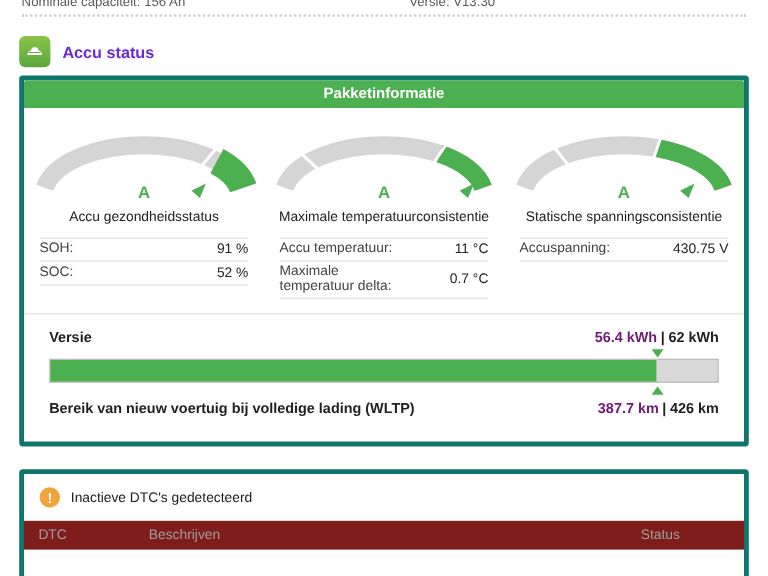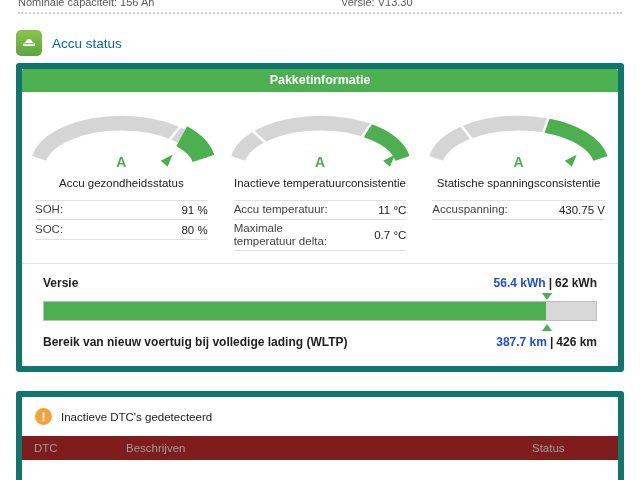--- a/index.html
+++ b/index.html
@@ -12,25 +12,25 @@
   .meta { position:absolute; font-size:11px; color:#5a5a5a; white-space:nowrap; }
   .meta.cap { left:18px; }
   .meta.ver { left:341px; }
   .dotted-divider { position:absolute; top:12px; left:18px; right:18px; border-top:2px dotted #cfcfcf; }
 
   
   .section-header { position:absolute; top:30px; left:16px; display:flex; align-items:center; gap:10px; }
   .app-icon { width:26px; height:26px; border-radius:5px;
               background:linear-gradient(180deg,#8bc34a,#5aa73e);
               display:flex; align-items:center; justify-content:center; }
-  .section-title { font-size:13.5px; font-weight:normal; color:#0369a1; }
+  .section-title { font-size:13.5px; font-weight:bold; color:#6d28d9; }
 
   
   .card { position:absolute; left:16px; right:16px; background:#fff;
-          border:6px solid #0f766e; border-radius:3px; }
+          border:4px solid #0f766e; border-radius:3px; }
   .card1 { top:63px; height:309px; }
   .card2 { top:391px; height:120px; }
   .card-header { height:23px; line-height:23px; text-align:center; background:#4caf50;
                  color:#fff; font-size:12.5px; font-weight:bold;
                  border-radius:2px 2px 0 0; }
 
   
   .gauges { display:flex; }
   .gauge { position:relative; width:33.333%; height:108px; }
   .gauge-svg { display:flex; justify-content:center; margin-top:6px; }
@@ -48,21 +48,21 @@
   .tlabel { font-size:11.5px; color:#424242; line-height:1.15; }
   .tvalue { font-size:11.5px; color:#212121; white-space:nowrap; }
 
   .hr { border-top:1px solid #e0e0e0; margin-top:12px; }
 
   
   .energy { padding:0 21px; }
   .erow { display:flex; justify-content:space-between; align-items:center; margin-top:12px; }
   .erow .elabel { font-size:12px; font-weight:bold; color:#212121; }
   .vals { font-size:12px; font-weight:bold; color:#212121; white-space:nowrap; }
-  .vals .green { color:#1d4ed8; }
+  .vals .green { color:#701a75; }
   .vals .sep { color:#212121; padding:0 3px; }
   .marker-row { position:relative; height:9px; margin-top:2px; }
   .tri { position:absolute; transform:translateX(-50%); width:0; height:0;
          border-left:5px solid transparent; border-right:5px solid transparent; }
   .tri-down { border-top:7px solid #4caf50; top:1px; }
   .tri-up { border-bottom:7px solid #4caf50; top:1px; }
   .bar { position:relative; height:20px; background:#d8d8d8; border:1px solid #bdbdbd; }
   .bar-fill { position:absolute; left:0; top:0; bottom:0; background:#4caf50; }
   .erow2 { margin-top:3px; }
 
@@ -117,21 +117,21 @@
         <div class="gauge-svg">
             <svg viewBox="0 0 200 76" width="200" height="76" aria-hidden="true">
               <path d="M 17.3 60.5 A 84 43 0 0 1 182.7 60.5" fill="none" stroke="#d5d5d5" stroke-width="15"></path>
               <path d="M 146.5 32.2 A 84 43 0 0 1 182.7 60.5" fill="none" stroke="#4caf50" stroke-width="15"></path>
               <line x1="45.0" y1="44.9" x2="31.8" y2="32.7" stroke="#fff" stroke-width="2.5"></line>
               <line x1="141.5" y1="39.7" x2="151.5" y2="24.7" stroke="#fff" stroke-width="2.5"></line>
               <polygon points="175.1,57 163.1,63 170.1,69" fill="#4caf50"></polygon>
             </svg>
           </div>
         <div class="grade">A</div>
-        <div class="gauge-label">Inactieve temperatuurconsistentie</div>
+        <div class="gauge-label">Maximale temperatuurconsistentie</div>
       </div>
       <div class="gauge">
         <div class="gauge-svg">
             <svg viewBox="0 0 200 76" width="200" height="76" aria-hidden="true">
               <path d="M 17.3 60.5 A 84 43 0 0 1 182.7 60.5" fill="none" stroke="#d5d5d5" stroke-width="15"></path>
               <path d="M 127.6 27.4 A 84 43 0 0 1 182.7 60.5" fill="none" stroke="#4caf50" stroke-width="15"></path>
               <line x1="53.4" y1="41.4" x2="42.2" y2="27.2" stroke="#fff" stroke-width="2.5"></line>
               <line x1="124.7" y1="35.9" x2="130.6" y2="18.9" stroke="#fff" stroke-width="2.5"></line>
               <polygon points="158.8,57 146.8,63 153.8,69" fill="#4caf50"></polygon>
             </svg>
@@ -142,21 +142,21 @@
     </div>
 
     <div class="tables">
       <div class="mini-table">
         <div class="trow">
           <span class="tlabel">SOH:</span>
           <span class="tvalue">91 %</span>
         </div>
         <div class="trow">
           <span class="tlabel">SOC:</span>
-          <span class="tvalue">80 %</span>
+          <span class="tvalue">52 %</span>
         </div>
       </div>
       <div class="mini-table">
         <div class="trow">
           <span class="tlabel">Accu temperatuur:</span>
           <span class="tvalue">11 °C</span>
         </div>
         <div class="trow">
           <span class="tlabel" style="max-width:110px">Maximale temperatuur delta:</span>
           <span class="tvalue">0.7 °C</span>

